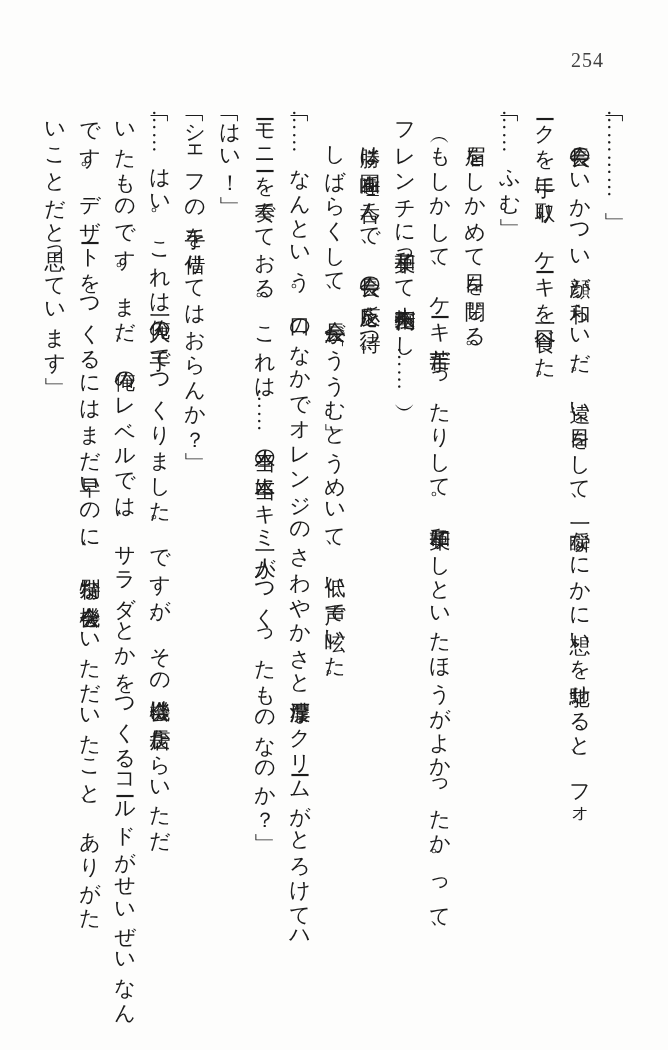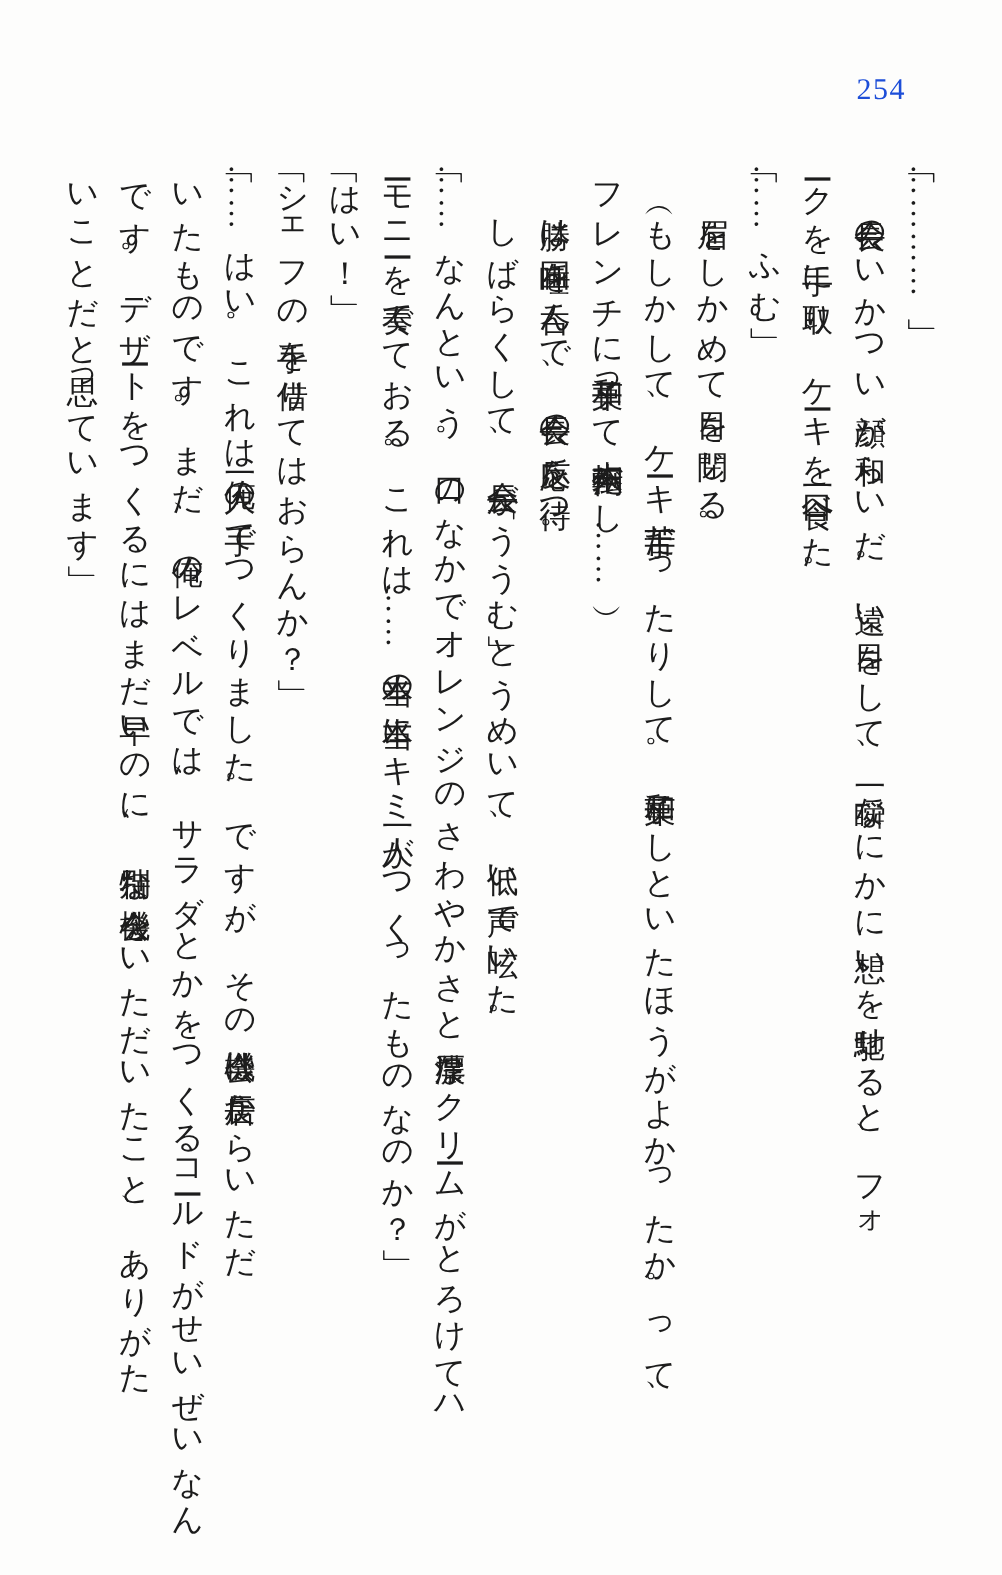--- a/index.html
+++ b/index.html
@@ -18,21 +18,21 @@
     position: absolute;
     inset: 0;
     background: #fdfdfc;
   }
   .page-number {
     position: absolute;
     top: 49px;
     right: 64px;
     font-size: 20px;
     letter-spacing: 1px;
-    color: #1d4ed8;
+    color: #404040;
     font-family: "Liberation Serif", "DejaVu Serif", serif;
   }
   .text-block {
     position: absolute;
     top: 108px;
     right: 36px;
     height: 905px;
     width: 596px;
     writing-mode: vertical-rl;
     -webkit-writing-mode: vertical-rl;

